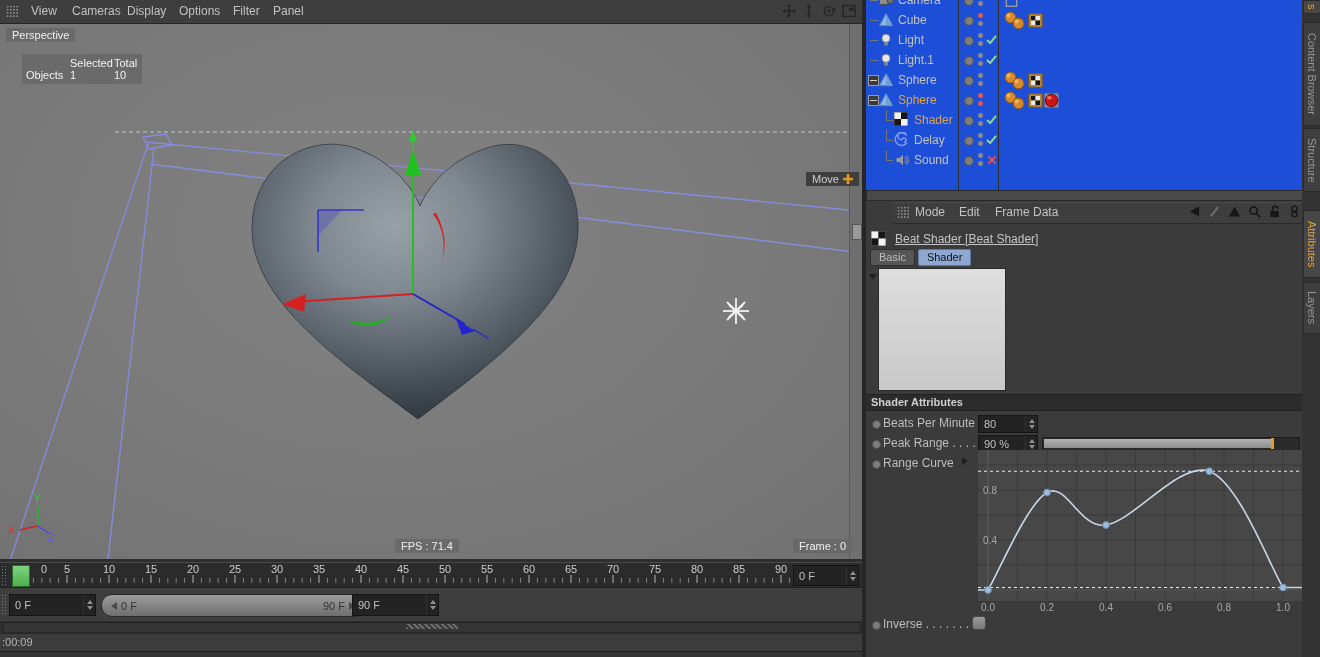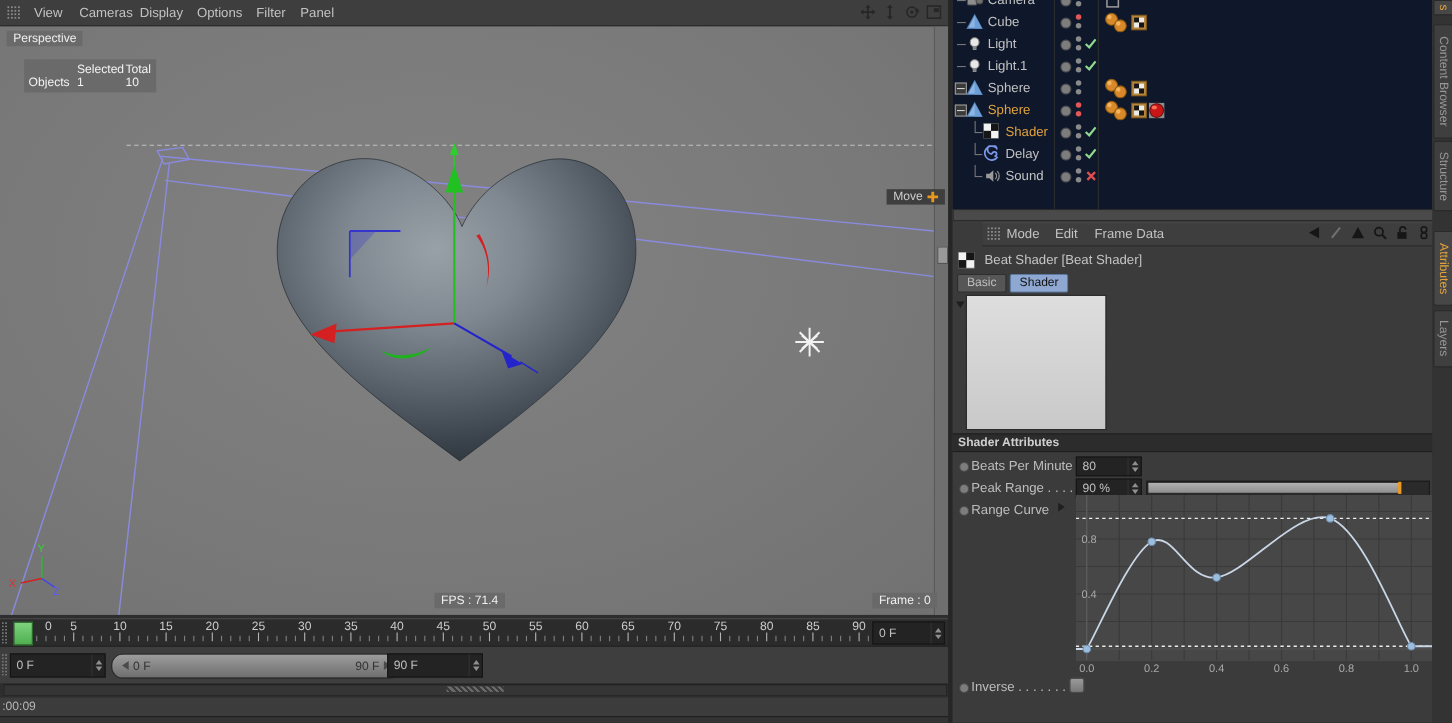--- a/index.html
+++ b/index.html
@@ -37,31 +37,31 @@
   #range-pill{left:101px;top:594px;width:244px;height:21px;border-radius:11px;background:linear-gradient(#9d9d9d,#6e6e6e);border:1px solid #2a2a2a;display:flex;justify-content:space-between;align-items:center;padding:0 9px;color:#333;font-size:11px;}
   .tri-l{width:0;height:0;border-top:4px solid transparent;border-bottom:4px solid transparent;border-right:6px solid #4a4a4a;display:inline-block;margin-right:4px;}
   .tri-r{width:0;height:0;border-top:4px solid transparent;border-bottom:4px solid transparent;border-left:6px solid #4a4a4a;display:inline-block;margin-left:4px;}
   #hscroll{left:3px;top:622px;width:856px;height:9px;background:#353535;border:1px solid #262626;border-top-color:#1f1f1f;}
   #hscroll .thumb{position:absolute;left:402px;top:1px;width:52px;height:5px;background:repeating-linear-gradient(45deg,#6a6a6a 0 2px,#3a3a3a 2px 4px);}
   #statusbar{left:0;top:633px;width:862px;height:17px;background:#3c3c3c;border-top:1px solid #2a2a2a;font-size:11px;color:#b5b5b5;line-height:17px;padding-left:2px;}
   #bottomstrip{left:0;top:651px;width:1320px;height:6px;background:#343434;border-top:1px solid #1e1e1e;}
   
   #divider{left:862px;top:0;width:4px;height:657px;background:#262626;}
   #right-panel{left:866px;top:0;width:436px;height:657px;background:#3b3b3b;}
-  #om{position:absolute;left:0;top:0;width:436px;height:190px;overflow:hidden;background:#0f172a;}
+  #om{position:absolute;left:0;top:0;width:436px;height:190px;overflow:hidden;background:#1d4ed8;}
   .om-row{position:relative;height:20px;}
   .om-row .nm{position:absolute;top:3px;font-size:12px;color:#c2c2c2;white-space:nowrap;}
   .om-row .nm.sel{color:#e2a33d;}
   .om-col-line{position:absolute;top:0;bottom:0;width:1px;background:#2d2d2d;}
   .om-tags{position:absolute;left:138px;top:0;height:20px;display:flex;align-items:center;}
   #om-scroll{position:absolute;left:0;top:190px;width:436px;height:9px;background:#4a4a4a;border:1px solid #2a2a2a;}
   
   #attr-modebar{position:absolute;left:0;top:202px;width:436px;height:20px;background:#3e3e3e;border-top:1px solid #4a4a4a;border-bottom:1px solid #2a2a2a;margin-left:27px;}
   #attr-icons{position:absolute;right:8px;top:2px;display:flex;gap:7px;align-items:center;}
-  #attr-title{position:absolute;left:0;top:226px;width:436px;height:20px;display:flex;align-items:center;gap:9px;padding-left:5px;color:#c4c4c4;}
+  #attr-title{position:absolute;left:0;top:226px;width:436px;height:20px;display:flex;align-items:flex-end;gap:9px;padding-left:5px;color:#c4c4c4;text-decoration:underline;}
   #attr-tabs{position:absolute;left:4px;top:249px;display:flex;gap:3px;}
   .atab{font-size:11px;padding:1px 8px 2px;border-radius:2px;background:#565656;color:#bdbdbd;border:1px solid #2e2e2e;}
   .atab.active{background:#8fa8d2;color:#101010;border-color:#5c7aa2;}
   #preview-tri{position:absolute;left:3px;top:274px;width:0;height:0;border-left:4px solid transparent;border-right:4px solid transparent;border-top:6px solid #1f1f1f;}
   #preview-swatch{position:absolute;left:12px;top:268px;width:126px;height:121px;background:linear-gradient(#dedede,#c9c9c9);border:1px solid #2a2a2a;}
   #props-header{position:absolute;left:0;top:394px;width:436px;height:15px;background:#2c2c2c;border-top:1px solid #1f1f1f;border-bottom:1px solid #1f1f1f;color:#cfcfcf;font-weight:bold;font-size:11px;line-height:15px;padding-left:5px;}
   .prop-dot{position:absolute;width:7px;height:7px;border-radius:50%;background:#7d7d7d;border:1px solid #4e4e4e;}
   .prop-label{position:absolute;font-size:12px;color:#bdbdbd;white-space:nowrap;}
   .prop-field{position:absolute;width:58px;height:16px;}
   #peak-slider{position:absolute;left:176px;top:437px;width:256px;height:13px;background:#2a2a2a;border:1px solid #1c1c1c;}

